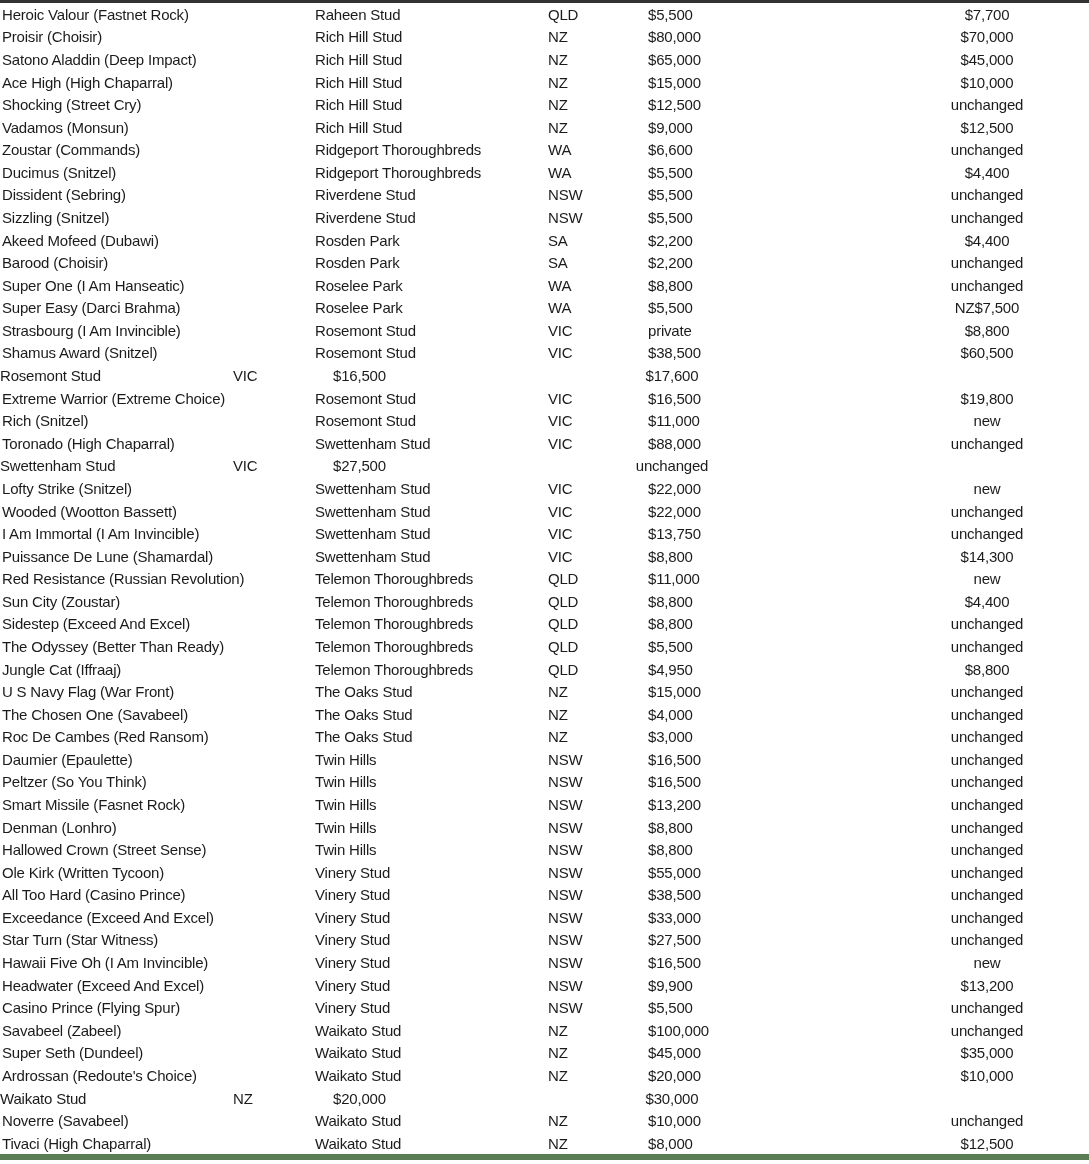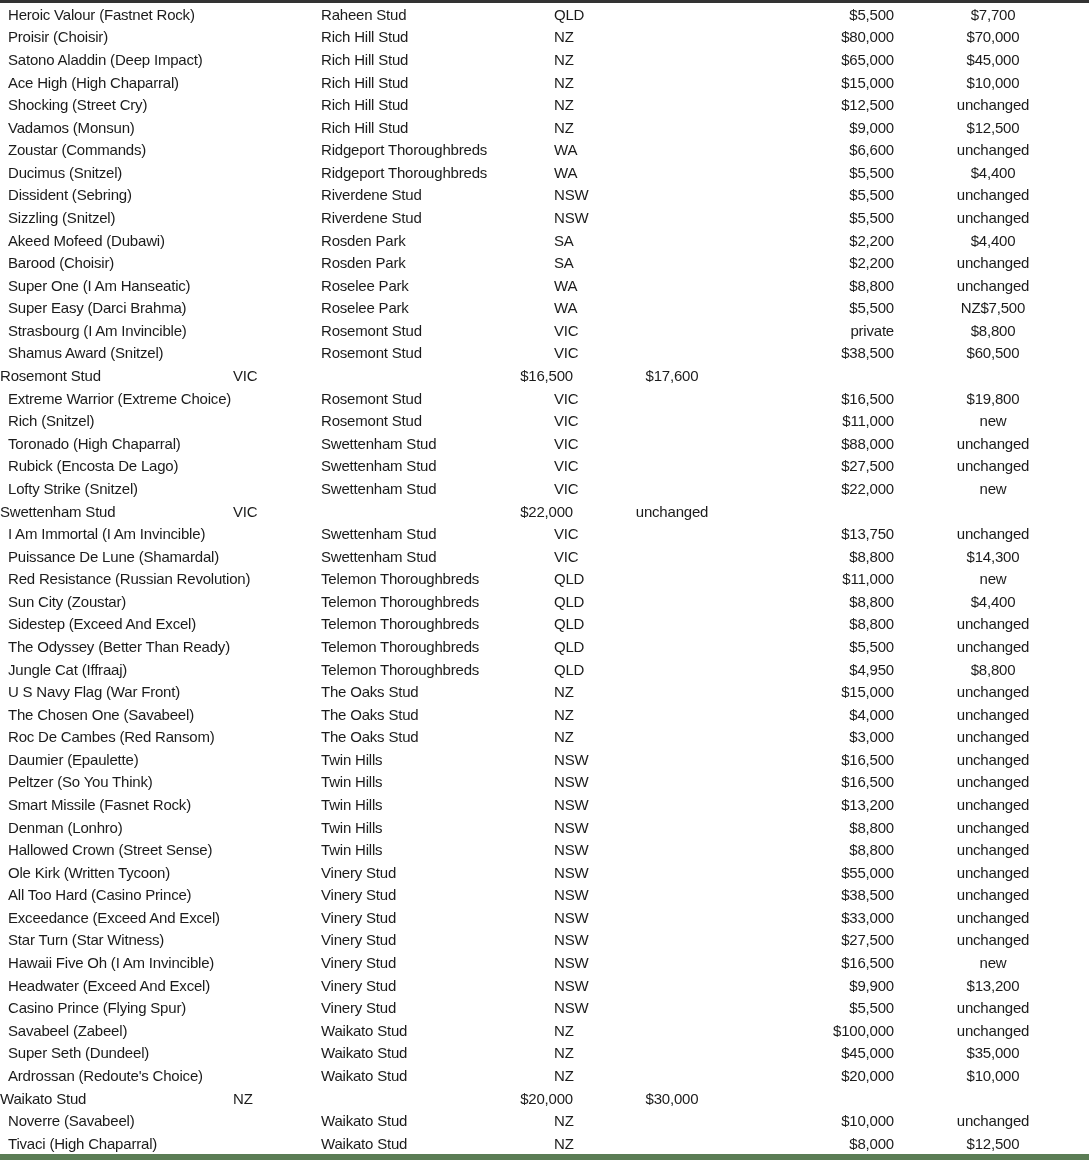--- a/index.html
+++ b/index.html
@@ -29,24 +29,24 @@
   }
   .row {
     height: 22.588px;
     display: flex;
     align-items: center;
     font-size: 15px;
     letter-spacing: -0.2px;
     white-space: nowrap;
   }
   .cell { overflow: hidden; }
-  .cell.horse { flex: 0 0 313px; padding-left: 8px; }
+  .cell.horse { flex: 0 0 313px; padding-left: 2px; }
   .cell.stud  { flex: 0 0 233px; }
   .cell.state { flex: 0 0 100px; }
-  .cell.fee   { flex: 0 0 240px; text-align: right; }
+  .cell.fee   { flex: 0 0 240px; }
   .cell.prev  { flex: 0 0 198px; text-align: center; }
   .bottom-rule {
     height: 6px;
     width: 100%;
   }
 </style>
 </head>
 <body style="color: rgb(27, 27, 27); background: rgb(255, 255, 255);">
 
 <div class="page">
@@ -205,36 +205,36 @@
 
   <div class="row">
     <div class="cell horse">Toronado (High Chaparral)</div>
     <div class="cell stud">Swettenham Stud</div>
     <div class="cell state">VIC</div>
     <div class="cell fee">$88,000</div>
     <div class="cell prev">unchanged</div>
   </div>
 
   <div class="row">
-    <div class="cell horse">Rubick (Encosta De Lago)</div>
     <div class="cell stud">Swettenham Stud</div>
     <div class="cell state">VIC</div>
     <div class="cell fee">$27,500</div>
     <div class="cell prev">unchanged</div>
   </div>
 
   <div class="row">
     <div class="cell horse">Lofty Strike (Snitzel)</div>
     <div class="cell stud">Swettenham Stud</div>
     <div class="cell state">VIC</div>
     <div class="cell fee">$22,000</div>
     <div class="cell prev">new</div>
   </div>
 
   <div class="row">
+    <div class="cell horse">Wooded (Wootton Bassett)</div>
     <div class="cell stud">Swettenham Stud</div>
     <div class="cell state">VIC</div>
     <div class="cell fee">$22,000</div>
     <div class="cell prev">unchanged</div>
   </div>
 
   <div class="row">
     <div class="cell horse">I Am Immortal (I Am Invincible)</div>
     <div class="cell stud">Swettenham Stud</div>
     <div class="cell state">VIC</div>

